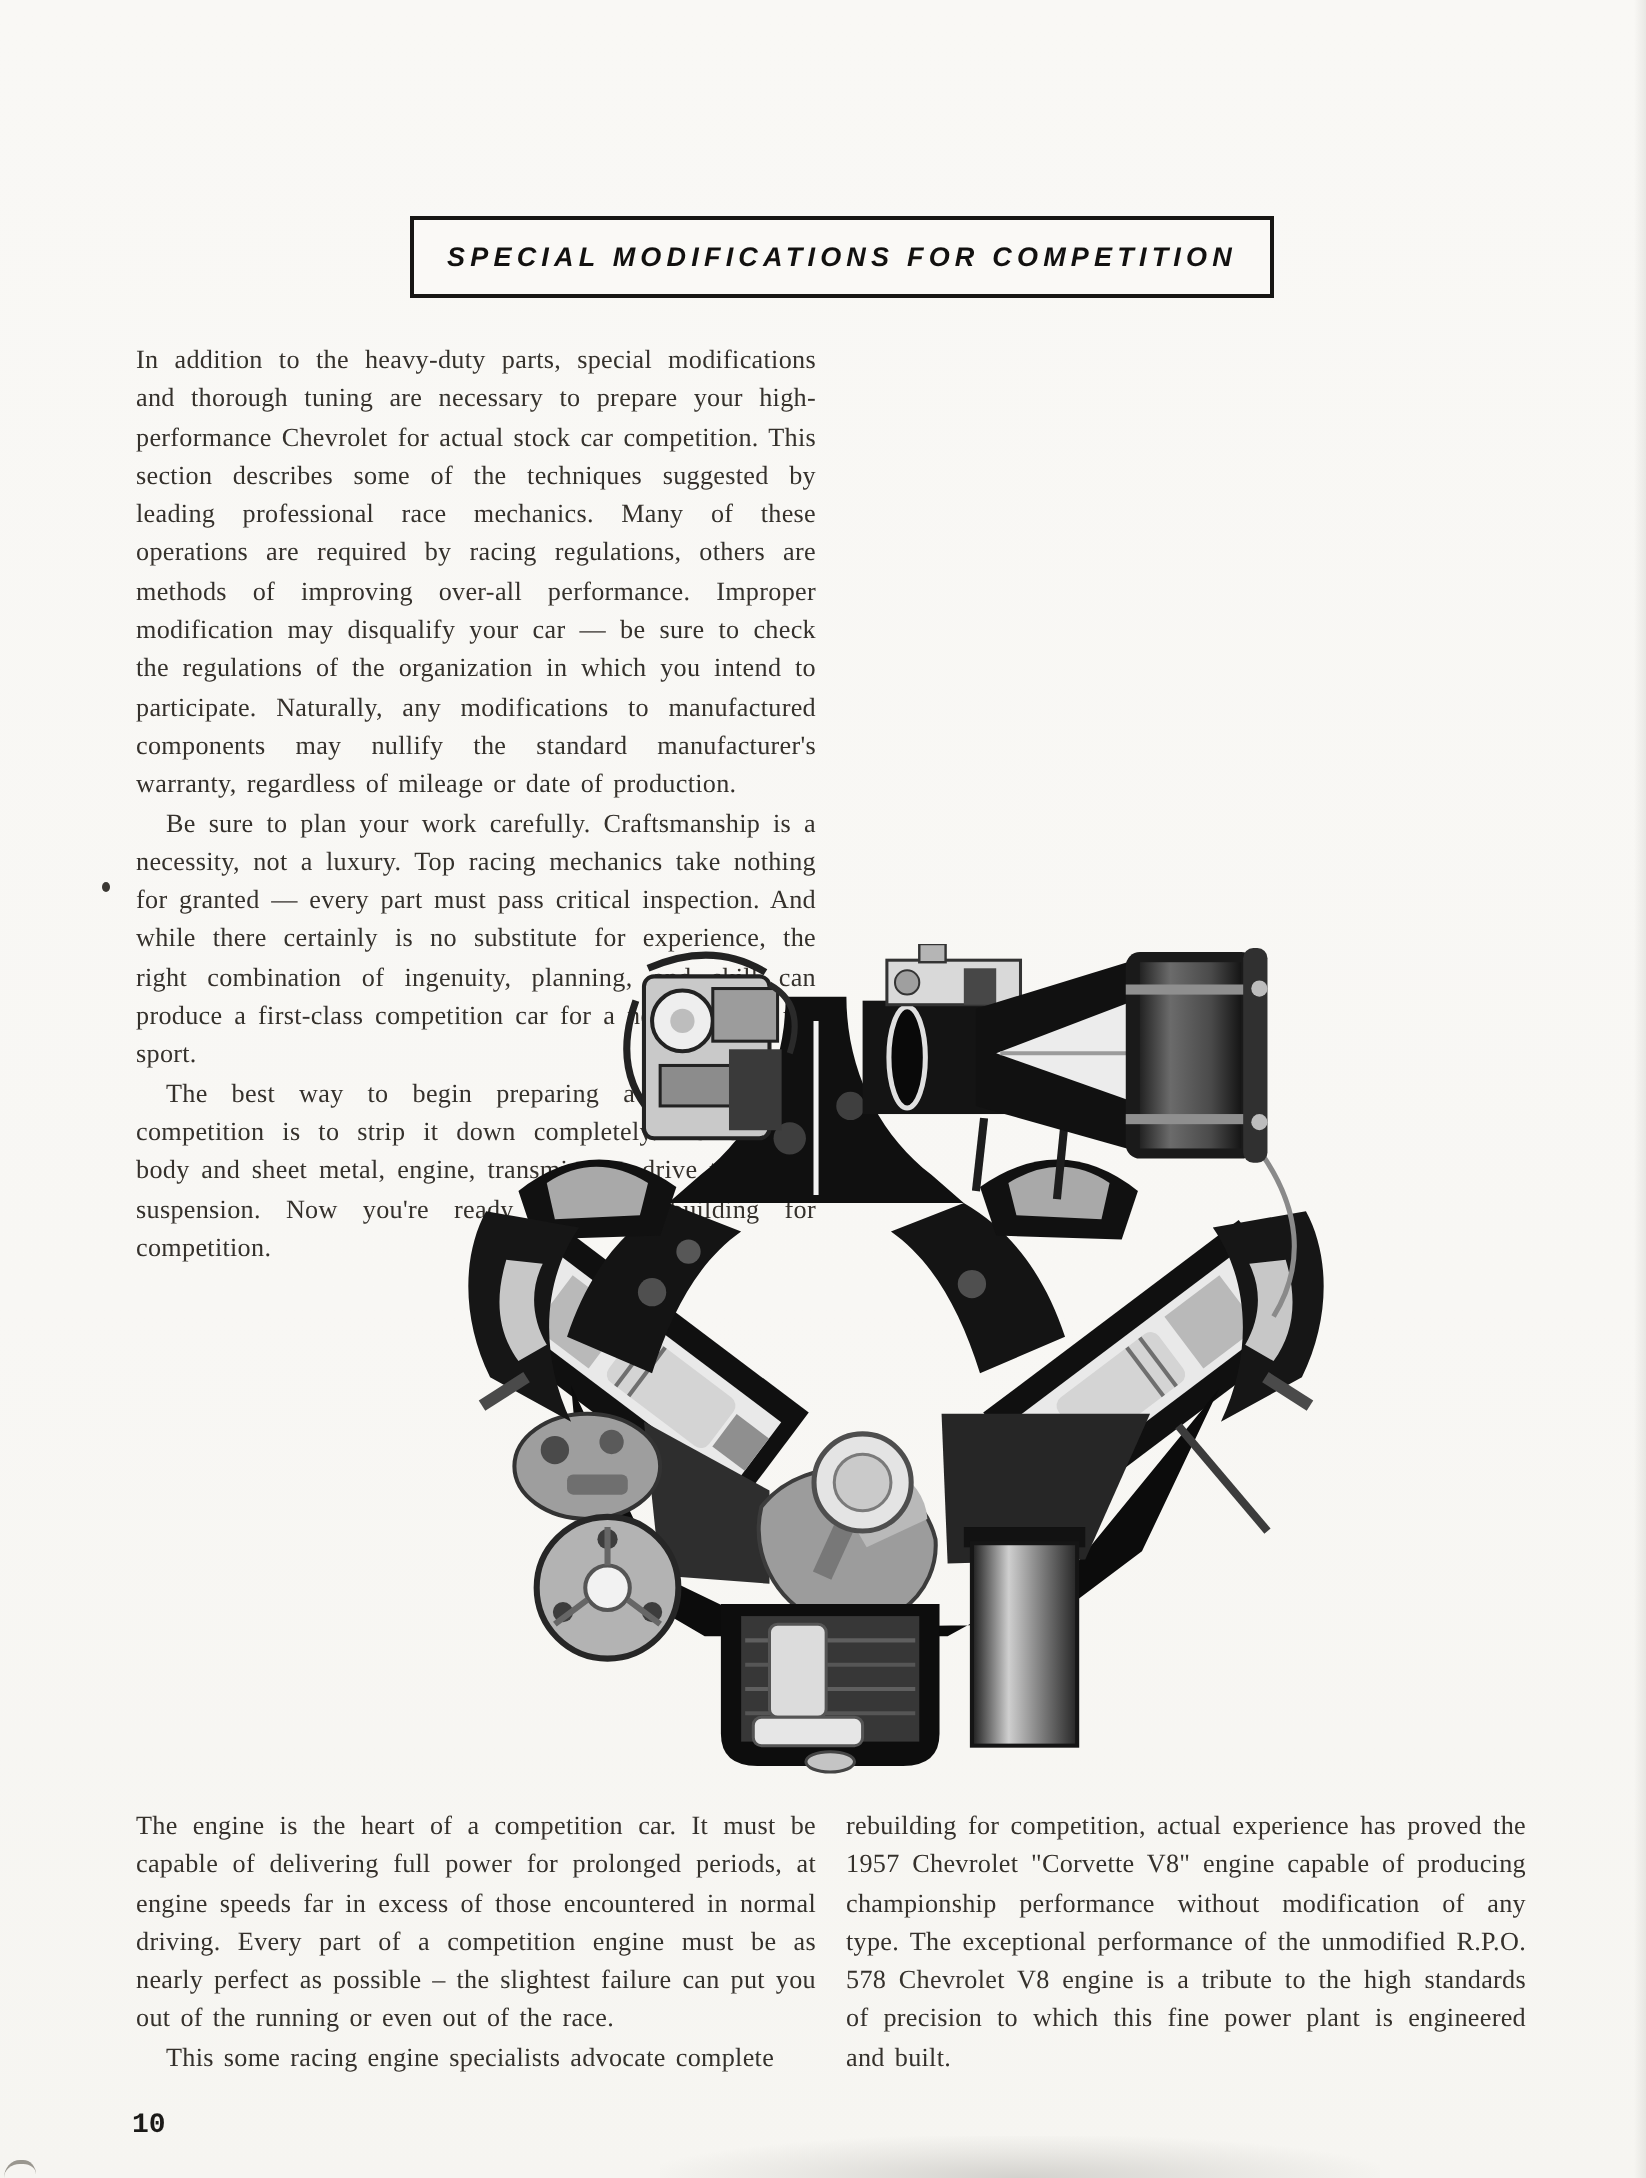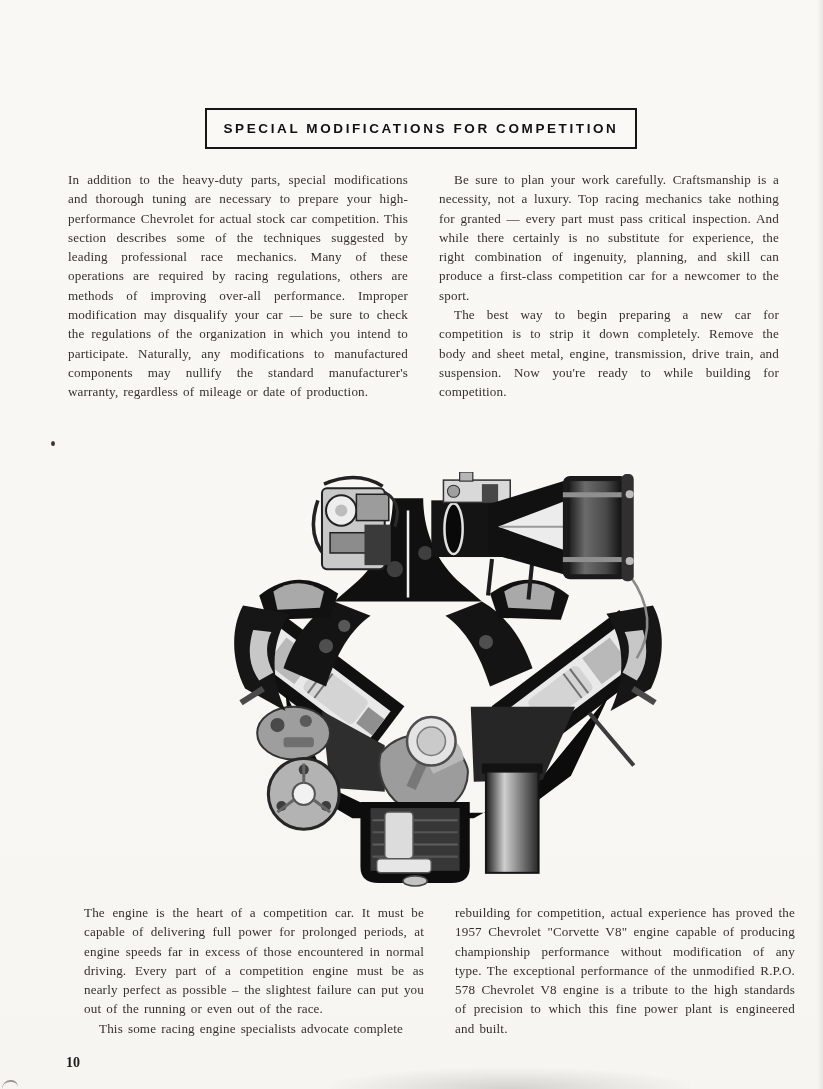--- a/index.html
+++ b/index.html
@@ -18,44 +18,45 @@
     background:#faf9f6;
     display:flex;align-items:center;justify-content:center;
   }
   .headline-box span{
     font-family:"Liberation Sans", sans-serif;
     font-weight:bold;
     font-size:13.5px;
     letter-spacing:2.6px;
     color:#121110;
     white-space:nowrap;
+    font-style:italic;
   }
   #box-competition{left:205px;top:108px;width:428px;height:37px;}
   #box-engine{left:246px;top:403px;width:345px;height:38px;}
 
   .cols{position:absolute;display:flex;}
-  #section-intro{left:68px;top:170px;width:711px;gap:31px;}
-  #section-engine-text{left:84px;top:903px;width:711px;gap:31px;}
+  #section-intro{left:68px;top:170px;width:711px;flex-direction:column;}
+  #section-engine-text{left:68px;top:903px;width:711px;gap:15px;}
   .col{width:340px;}
   .col p{
     margin:0;
     font-size:13.1px;
     line-height:19.3px;
     text-align:justify;
     letter-spacing:.15px;
     word-spacing:1.6px;
     color:#35312c;
   }
   .col p.indent{text-indent:15px;}
 
   .figure{position:absolute;left:228px;top:472px;width:440px;height:415px;}
 
   .page-number{
     position:absolute;left:66px;top:1055px;
-    font-family:Liberation Serif, serif;
+    font-family:Liberation Mono, monospace;
     font-weight:bold;font-size:14px;color:#1c1b19;
   }
   .speck{position:absolute;background:#3b3833;border-radius:50%;}
   #speck-1{left:51px;top:441px;width:4px;height:5px;}
   #corner-mark{
     position:absolute;left:2px;top:1080px;width:16px;height:7px;
     border-top:2px solid #9a978f;border-radius:50% 40% 0 0/100% 80% 0 0;
     background:transparent;
   }
   .curl-shadow{

